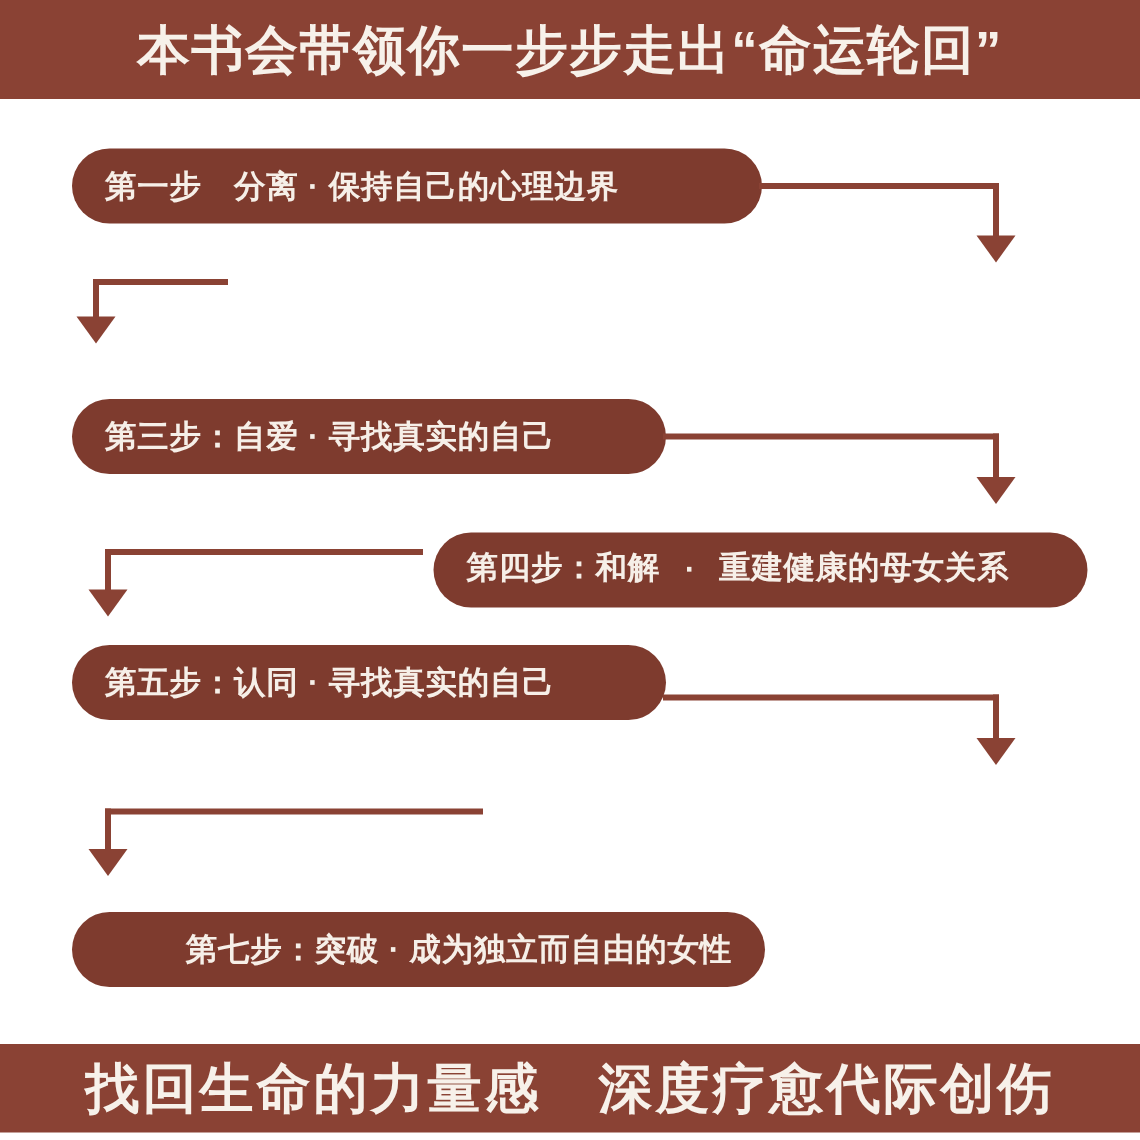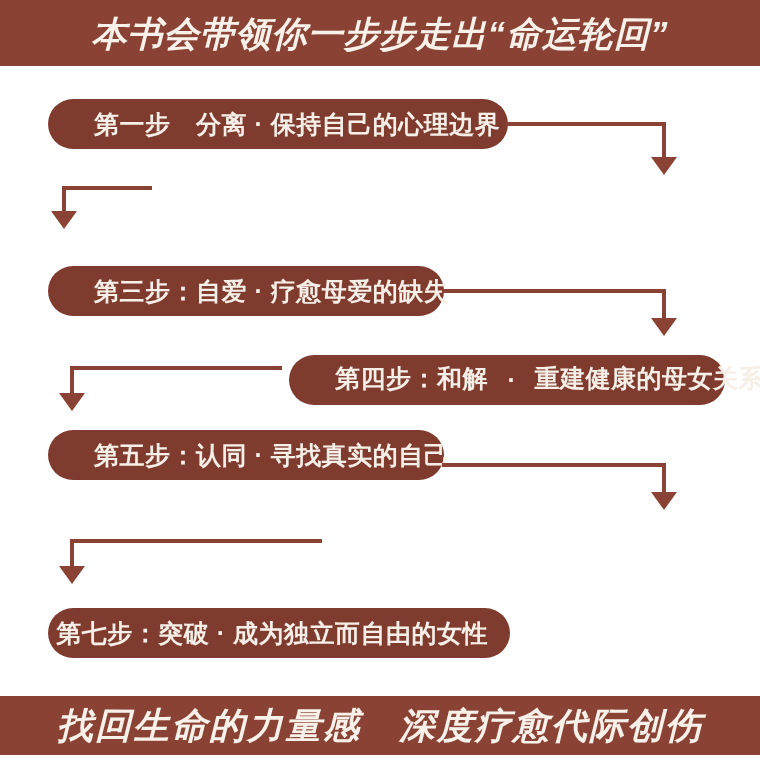--- a/index.html
+++ b/index.html
@@ -23,21 +23,20 @@
   
   .banner {
     position: absolute;
     left: 0;
     width: 760px;
     background: #8a4234;
     display: flex;
     align-items: center;
     justify-content: center;
     box-sizing: border-box;
-    font-style: italic;
   }
   #header-banner {
     top: 0;
     height: 66px;
   }
   #footer-banner {
     top: 696px;
     height: 59px;
   }
   .banner-text {
@@ -60,26 +59,25 @@
     height: 50px;
     background: #7e3b2e;
     border-radius: 25px;
     display: flex;
     align-items: center;
     box-sizing: border-box;
     padding: 0 22px;
   }
   .step-label {
     color: #f6efe8;
-    font-size: 25px;
+    font-size: 21px;
     font-weight: bold;
     white-space: nowrap;
     line-height: 1;
     letter-spacing: 0.5px;
-    margin-left: 24px;
   }
 
   
   .connector {
     position: absolute;
   }
   .conn-h {
     position: absolute;
     height: 4px;
     background: #8a4234;
@@ -118,21 +116,21 @@
   </div>
 
 
   <div class="connector">
     <div class="conn-h" style="left:62px; top:186px; width:90px;"></div>
     <div class="conn-v" style="left:62px; top:186px; height:28px;"></div>
     <div class="arrow-head" style="left:51px; top:211px;"></div>
   </div>
 
   <div class="step" style="left:48px; top:266px; width:396px;">
-    <span class="step-label">第三步：自爱 · 疗愈母爱的缺失</span>
+    <span class="step-label">第三步：自爱 · 寻找真实的自己</span>
   </div>
 
   <div class="connector">
     <div class="conn-h" style="left:442px; top:289px; width:224px;"></div>
     <div class="conn-v" style="left:662px; top:289px; height:32px;"></div>
     <div class="arrow-head" style="left:651px; top:318px;"></div>
   </div>
 
   <div class="step" style="left:289px; top:355px; width:436px;font-family:Liberation Mono, monospace;">
     <span class="step-label">第四步：和解 · 重建健康的母女关系</span>

